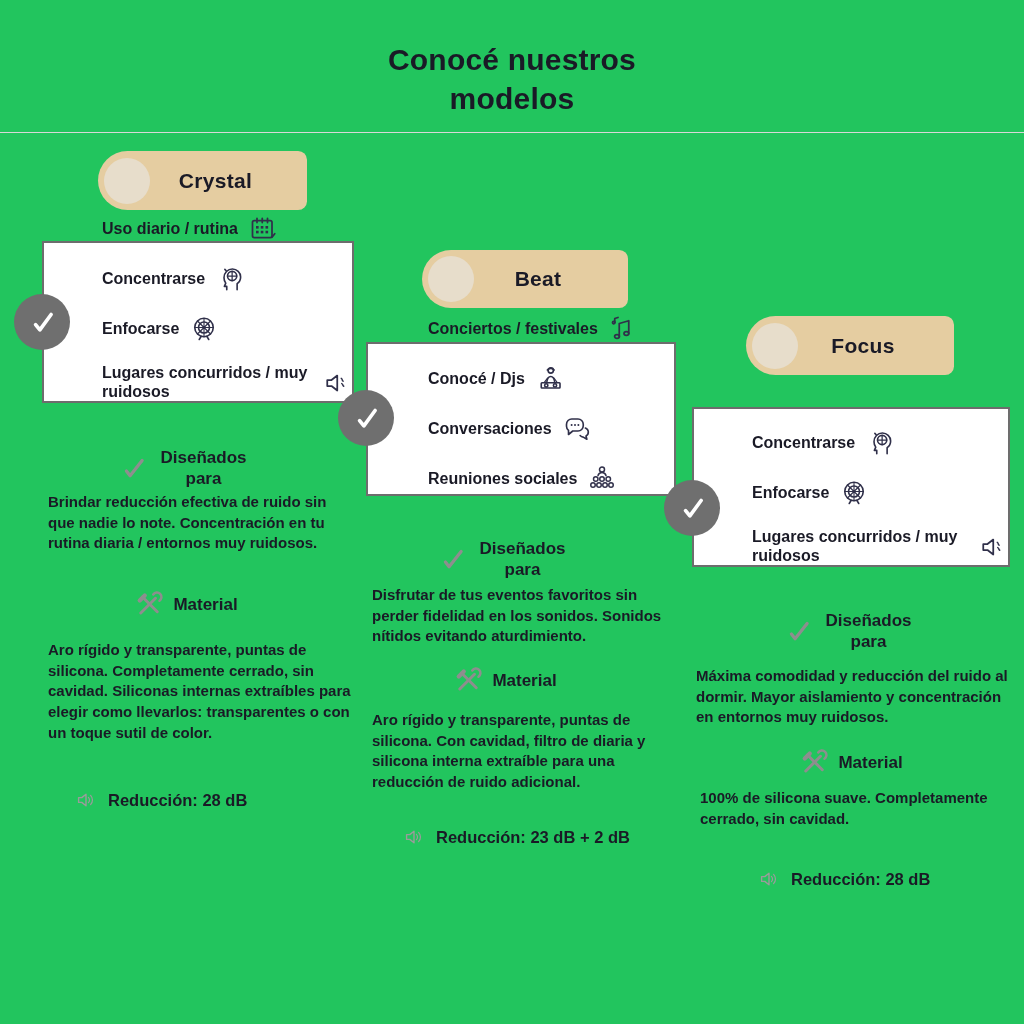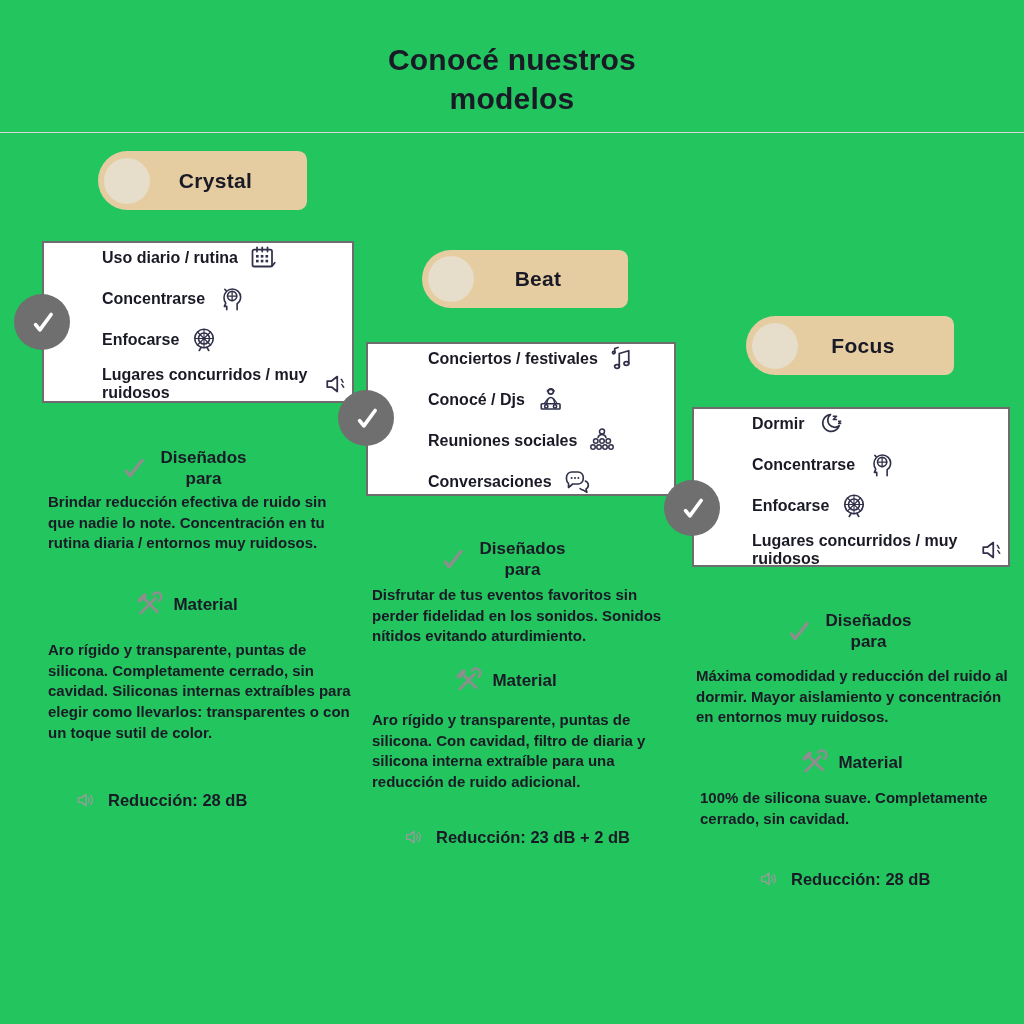--- a/index.html
+++ b/index.html
@@ -8,21 +8,21 @@
   .title{position:absolute;left:0;right:0;top:40px;text-align:center;font-weight:700;
          font-size:30px;line-height:1.3;letter-spacing:.2px;}
   .title .inner{display:inline-block;max-width:330px;}
   .divider{position:absolute;left:0;top:132px;width:1024px;height:1px;background:var(--divider,#d8d8d8);}
   .pill{position:absolute;background:var(--tan,#e5cda1);border-radius:30px 9px 9px 30px;
         display:flex;align-items:center;justify-content:center;}
   .pill .dot{position:absolute;left:6px;top:50%;transform:translateY(-50%);
              width:46px;height:46px;border-radius:50%;background:var(--tan-circle,#e7ddcb);}
   .pname{font-weight:700;font-size:21px;letter-spacing:.3px;padding-left:26px;}
   .box{position:absolute;background:#fff;border:2px solid var(--border-gray,#6d6d6d);
-       box-sizing:border-box;display:flex;flex-direction:column;justify-content:flex-start;gap:11px;}
+       box-sizing:border-box;display:flex;flex-direction:column;justify-content:flex-end;gap:20px;}
   .uc-row{display:flex;align-items:center;gap:10px;font-weight:700;font-size:16px;line-height:1.15;}
   .uc-label{max-width:218px;}
   .uc-icon{width:30px;height:30px;flex:0 0 auto;color:var(--icon-ink,#30304a);}
   .badge{position:absolute;width:56px;height:56px;border-radius:50%;background:var(--badge-gray,#6f6f6f);
          display:flex;align-items:center;justify-content:center;z-index:5;}
   .badge svg{width:30px;height:30px;color:#fff;}
   .hdr{position:absolute;display:flex;align-items:center;justify-content:center;gap:9px;
        font-weight:700;font-size:17px;}
   .hdr svg{width:26px;height:26px;color:var(--icon-gray,#8e8e8e);flex:0 0 auto;}
   .hdr .tools{width:30px;height:30px;}
@@ -223,29 +223,29 @@
             <use href="#i-music"></use>
           </svg>
       </div>
       <div class="uc-row">
         <span class="uc-label">Conocé / Djs</span>
         <svg class="uc-icon">
             <use href="#i-dj"></use>
           </svg>
       </div>
       <div class="uc-row">
+        <span class="uc-label">Conversaciones</span>
+        <svg class="uc-icon">
+            <use href="#i-chat"></use>
+          </svg>
+      </div>
+      <div class="uc-row">
         <span class="uc-label">Reuniones sociales</span>
         <svg class="uc-icon">
             <use href="#i-crowd"></use>
-          </svg>
-      </div>
-      <div class="uc-row">
-        <span class="uc-label">Conversaciones</span>
-        <svg class="uc-icon">
-            <use href="#i-chat"></use>
           </svg>
       </div>
     </div>
     <div class="badge" style="left:338px;top:390px">
       <svg>
           <use href="#i-checkwhite"></use>
         </svg>
     </div>
     <div class="hdr" style="left:350px;top:538px;width:310px">
       <svg>
@@ -269,26 +269,20 @@
     </div>
   </section>
 
   <section>
     <div class="pill" style="left:746px;top:316px;width:208px;height:59px">
       <span class="dot"></span>
       <span class="pname">Focus</span>
     </div>
     <div class="box" style="left:692px;top:407px;width:318px;height:160px;padding-left:58px">
       <div class="uc-row">
-        <span class="uc-label">Dormir</span>
-        <svg class="uc-icon">
-            <use href="#i-moon"></use>
-          </svg>
-      </div>
-      <div class="uc-row">
         <span class="uc-label">Concentrarse</span>
         <svg class="uc-icon">
             <use href="#i-headbrain"></use>
           </svg>
       </div>
       <div class="uc-row">
         <span class="uc-label">Enfocarse</span>
         <svg class="uc-icon">
             <use href="#i-brainfocus"></use>
           </svg>

